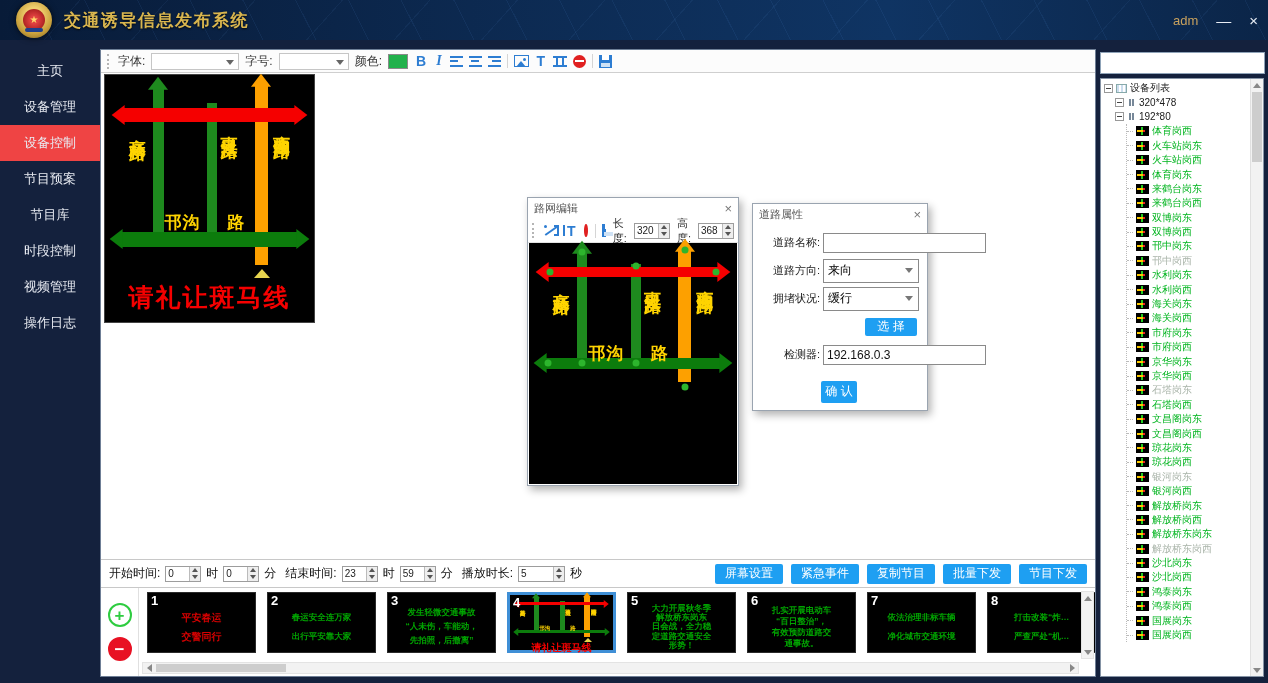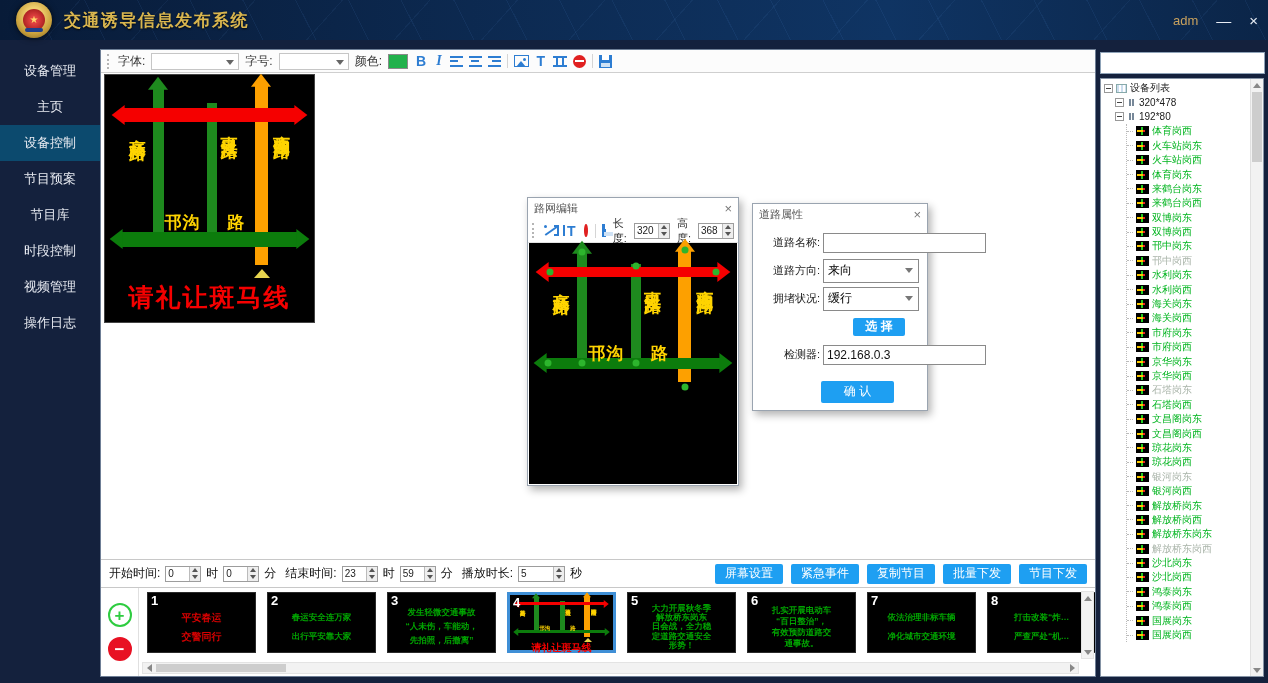--- a/index.html
+++ b/index.html
@@ -26,21 +26,21 @@
   .app-title { margin-left:12px; color:#d9b64f; font-size:17px; font-weight:bold; letter-spacing:1.5px;
     text-shadow:0 1px 2px rgba(0,0,0,.8); position:relative; }
   .header-right { margin-left:auto; margin-right:10px; display:flex; align-items:center; gap:18px; position:relative; }
   .user-label { color:#c9a25e; font-size:13px; }
   .win-btn { color:#e8edf5; font-size:15px; line-height:1; cursor:pointer; }
 
   
   .body { position:absolute; top:40px; left:0; right:0; bottom:0; display:flex; padding:9px 2px 6px 0; }
   .sidebar { width:100px; flex-shrink:0; padding-top:4px; }
   .side-item { height:36px; line-height:36px; text-align:center; color:#e8ebf2; font-size:13px; cursor:pointer; }
-  .side-item.active { background:#0c4a6e; }
+  .side-item.active { background:#ef4444; }
 
   .main { flex:1; min-width:0; display:flex; flex-direction:column; background:#fff; border:1px solid #6f7f96; margin-right:4px; }
 
   
   .toolbar { height:23px; flex-shrink:0; display:flex; align-items:center; gap:6px; padding:0 6px;
     background:#fcfcfc; border-bottom:1px solid #cfcfcf; font-size:12px; color:#333; }
   .grip { width:3px; height:15px; border-left:2px dotted #b5b5b5; margin-right:2px; }
   .dd { position:relative; width:88px; height:17px; background:#fff; border:1px solid #c6c6c6; }
   .dd.small { width:70px; }
   .dd::after { content:''; position:absolute; right:4px; top:6px; border:4px solid transparent; border-top:5px solid #666; }
@@ -128,23 +128,23 @@
   .props-dialog { left:651px; top:130px; width:176px; height:208px; font-size:12px; }
   .props-dialog .dlg-titlebar { font-size:11px; }
   .prow { display:flex; align-items:center; margin:7px 8px 0 8px; height:21px; }
   .prow .plabel { width:62px; text-align:right; color:#222; font-size:11px; flex-shrink:0; padding-right:3px; }
   .pinput { flex:1; height:20px; border:1px solid #8a8a8a; background:#fff; font-size:12px; padding:0 3px;
     font-family:"Liberation Sans","DejaVu Sans",sans-serif; color:#111; }
   .pselect { position:relative; flex:1; height:24px; border:1px solid #8a8a8a; background:#fff; display:flex; align-items:center; padding:0 4px;font-family:Liberation Serif, serif; }
   .pselect::after { content:''; position:absolute; right:5px; top:8px; border:4px solid transparent; border-top:5px solid #777; }
   .blue-btn { background:#1e9ff2; color:#fff; border:none; font-size:12px; display:inline-flex; align-items:center;
     justify-content:center; cursor:pointer; border-radius:2px; font-family:"Liberation Sans","DejaVu Sans",sans-serif; }
-  .select-btn { width:52px; height:18px; margin-left:auto; margin-right:14px;font-weight:bold; }
+  .select-btn { width:52px; height:18px; margin-left:auto; margin-right:2px; }
   .confirm-row { margin-top:16px; padding-left:60px; }
-  .confirm-btn { width:73px; height:22px; }
+  .confirm-btn { width:36px; height:22px; }
 
   
   .playback-bar { height:28px; flex-shrink:0; border-top:1px solid #c8c8c8; display:flex; align-items:center;
     gap:5px; padding:0 8px; font-size:12px; color:#111; background:#fff; }
   .pb-label { margin-left:4px; }
   .pb-buttons { margin-left:auto; display:flex; gap:8px; }
   .pb-btn { height:20px; padding:0 10px; }
 
   
   .program-strip { height:89px; flex-shrink:0; border-top:1px solid #c8c8c8; display:flex; background:#fff; }
@@ -222,25 +222,25 @@
       <span class="win-btn">—</span>
       <span class="win-btn">×</span>
     </div>
   </div>
 
   <div class="body">
 
     <div class="sidebar">
       <div>
   <div class="side-item">
+    <span>主页</span>
+  </div>
+
+  <div class="side-item">
     <span>设备管理</span>
-  </div>
-
-  <div class="side-item">
-    <span>主页</span>
   </div>
 
   <div class="side-item active">
     <span>设备控制</span>
   </div>
 
   <div class="side-item">
     <span>节目预案</span>
   </div>
 

